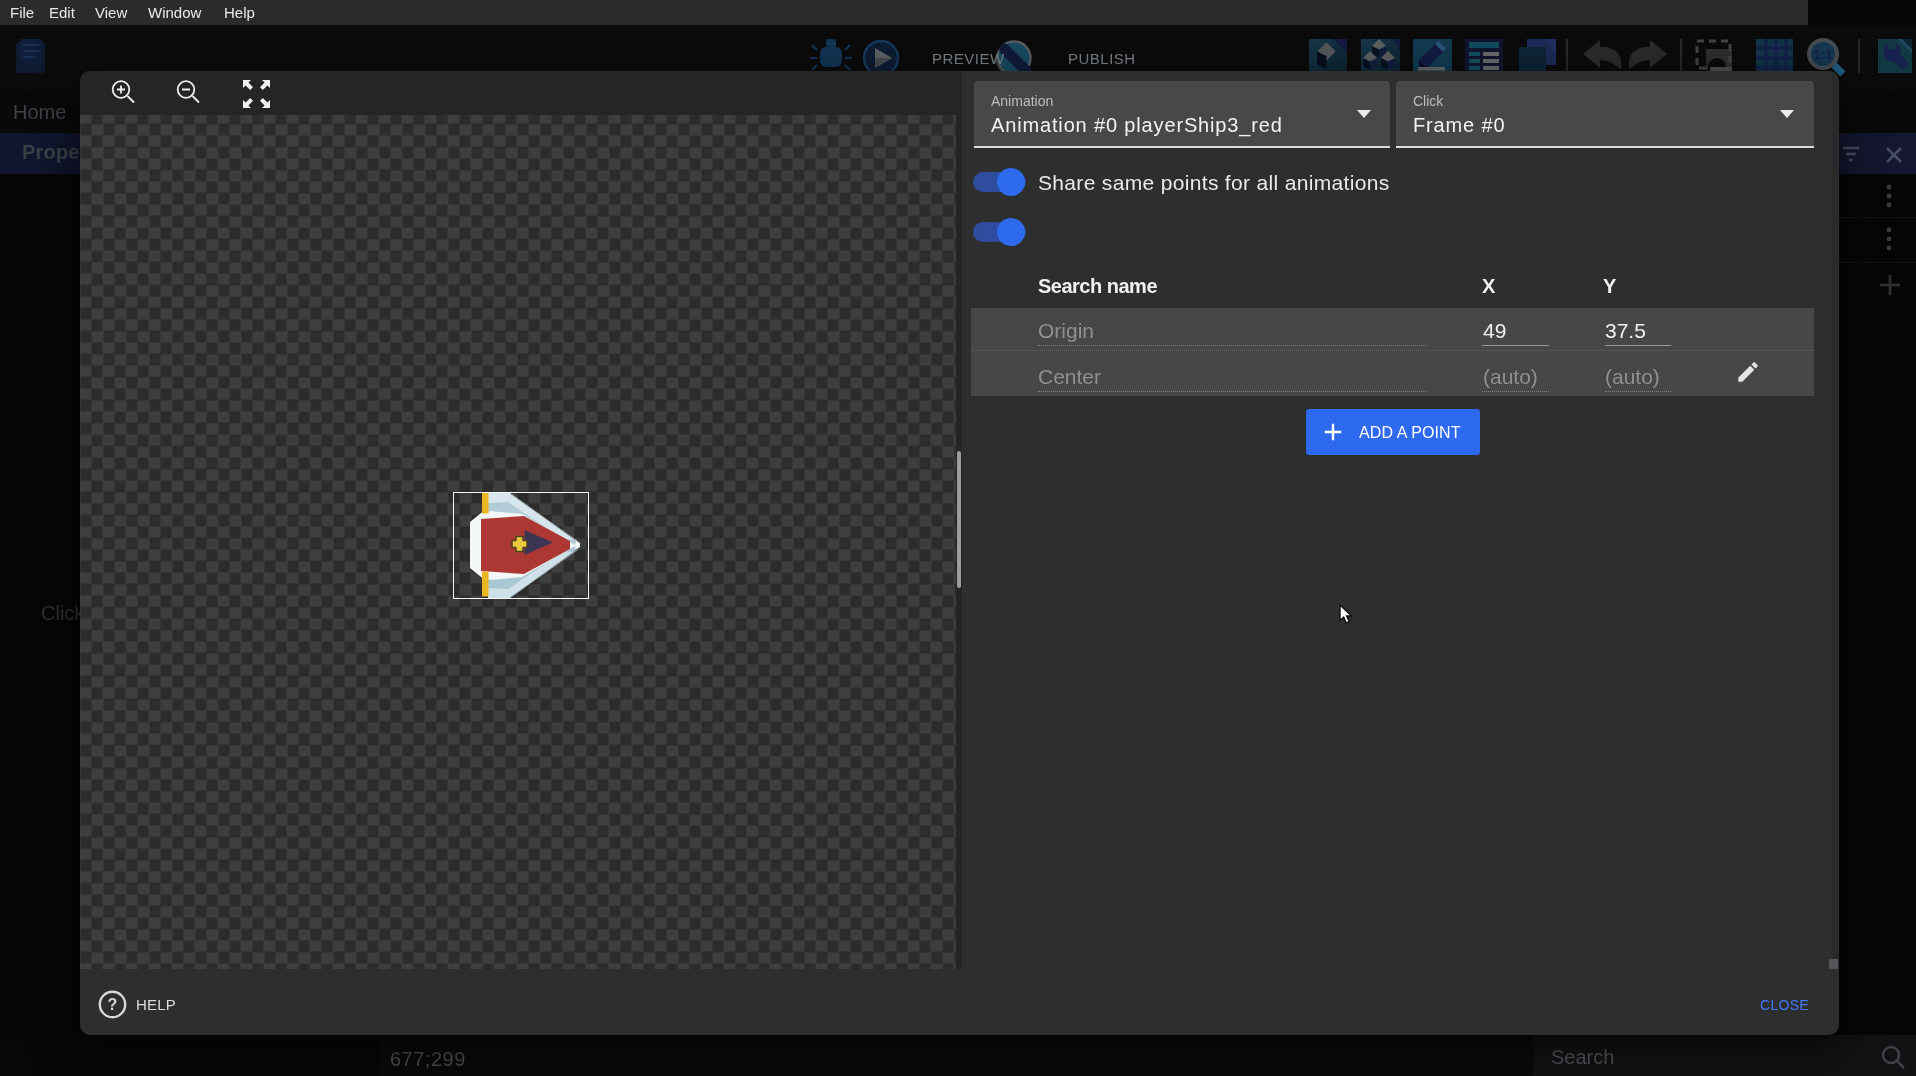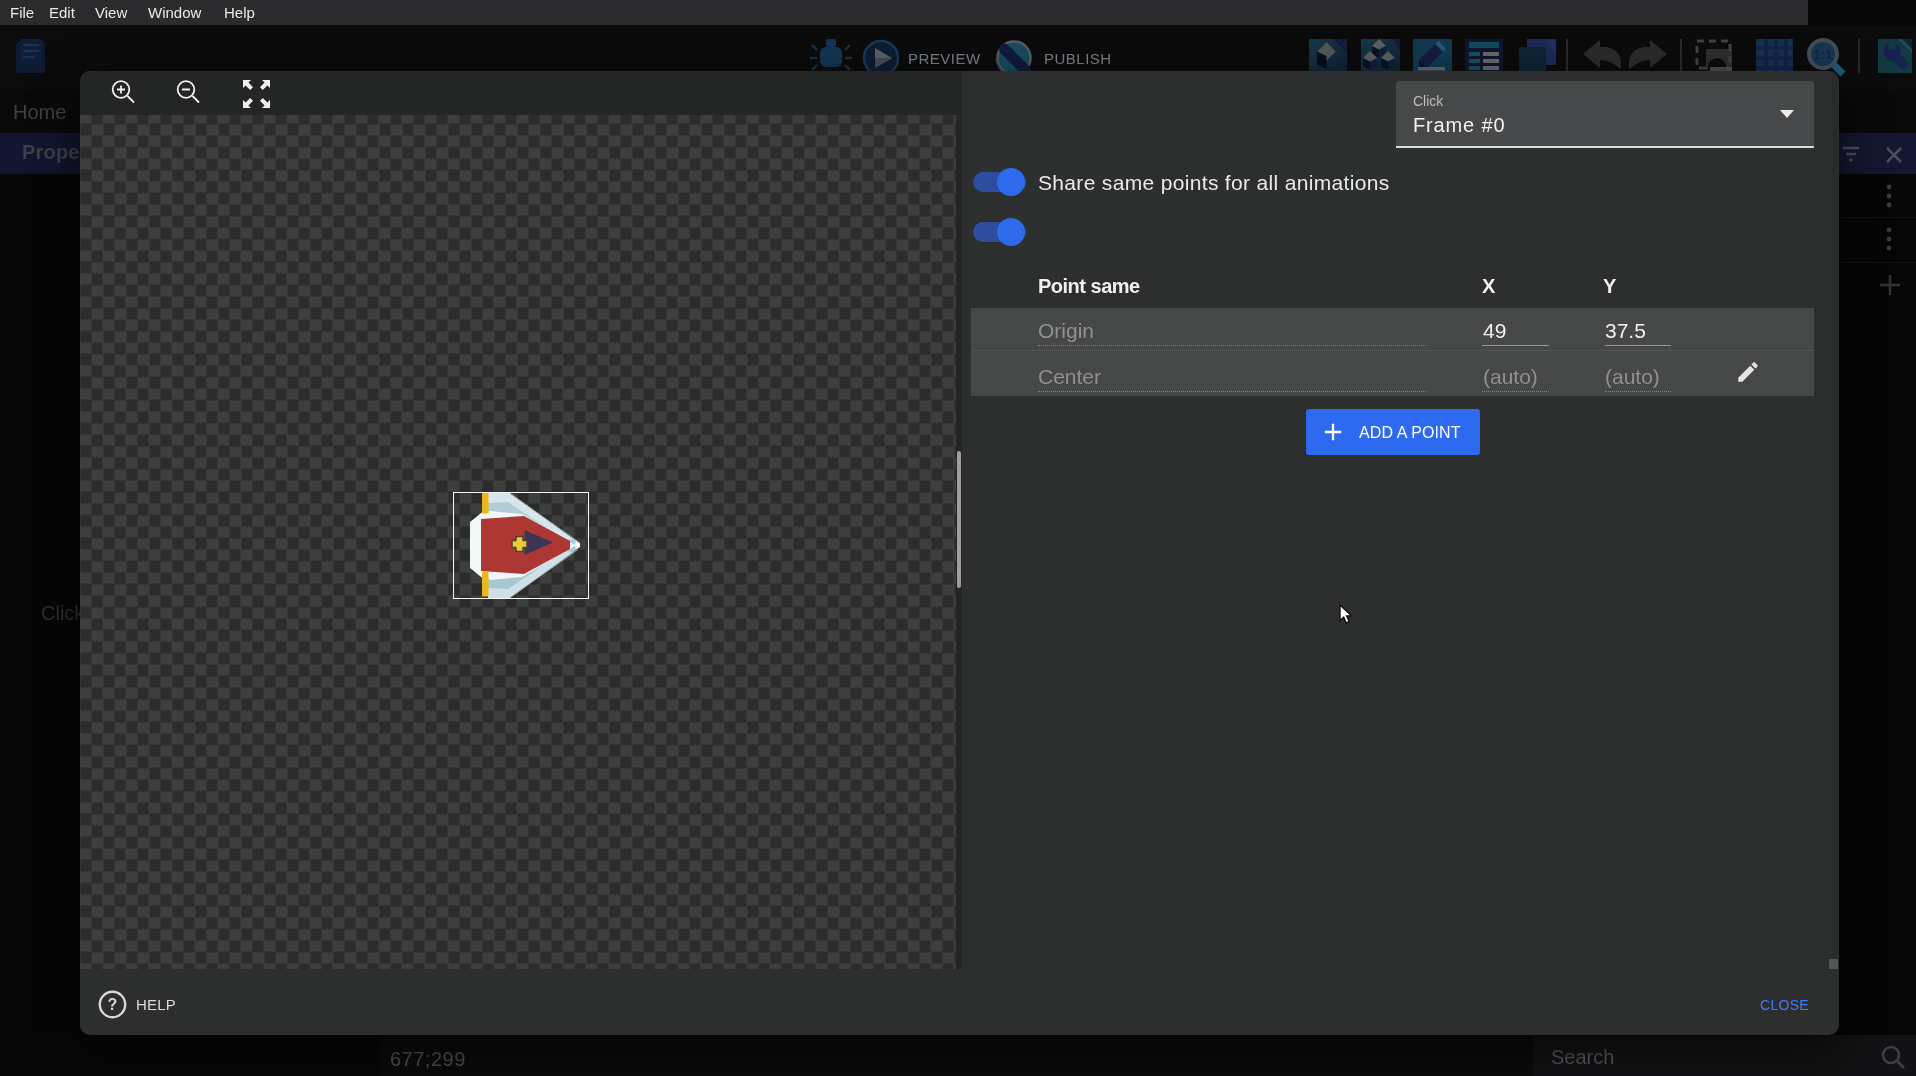--- a/index.html
+++ b/index.html
@@ -4,21 +4,21 @@
 <style>
   html,body{margin:0;padding:0;}
   body{width:1916px;height:1076px;background:#060607;overflow:hidden;position:relative;
        font-family:"Liberation Sans",sans-serif;}
   .abs{position:absolute;}
   
   #menubar{left:0;top:0;width:1808px;height:25px;background:#2b2b2d;color:#e9e9ea;font-size:15px;text-decoration:underline;}
   #menubar span{position:absolute;top:4px;}
   
   #toolbar{left:0;top:25px;width:1916px;height:65px;background:#0b0b0c;}
-  .tbtext{position:absolute;font-size:15px;color:#788087;letter-spacing:0.5px;top:51px;}
+  .tbtext{position:absolute;font-size:15px;color:#788087;letter-spacing:0.5px;top:51px;margin-left:24px;}
   
   #tabrow{left:0;top:90px;width:1916px;height:43px;background:#09090a;color:#3e4147;font-size:20px;}
   
   #propbar{left:0;top:133px;width:81px;height:41px;background:#11152d;overflow:hidden;}
   #propbar span{position:absolute;left:22px;top:8px;font-size:20px;font-weight:bold;letter-spacing:0.2px;color:#3b4047;white-space:nowrap;}
   #leftpanel{left:0;top:174px;width:80px;height:861px;background:#060607;overflow:hidden;}
   #leftpanel span{position:absolute;left:41px;top:428px;font-size:20px;color:#2e2f30;white-space:nowrap;}
   
   #rightnavy{left:1839px;top:133px;width:77px;height:41px;background:#14172f;}
   .rrdiv{position:absolute;left:1839px;width:77px;height:1px;background:#121216;}
@@ -288,34 +288,40 @@
         <polygon points="524.5,530 553,542.5 524.5,555" fill="#3c3654"></polygon>
         <rect x="482" y="493" width="6.5" height="20.5" fill="#e9b720"></rect>
         <rect x="482" y="571.5" width="6.5" height="25" fill="#e9b720"></rect>
         <path d="M516 536.5 h7 v4 h4 v7 h-4 v4 h-7 v-4 h-4 v-7 h4 z" fill="#ecca3d" stroke="#4a4425" stroke-width="1.5" stroke-linejoin="round"></path>
       </svg>
     </div>
     <div id="vscroll">
       <div id="vthumb"></div>
     </div>
 
+    <div id="sel-anim" class="select">
+      <span class="lbl">Animation</span>
+      <span class="val">Animation #0 playerShip3_red</span>
+      <span class="arrow" style="left:383px;"></span>
+      <span class="under"></span>
+    </div>
     <div id="sel-frame" class="select">
       <span class="lbl">Click</span>
       <span class="val">Frame #0</span>
       <span class="arrow" style="left:384px;"></span>
       <span class="under"></span>
     </div>
 
     <div class="track" style="left:893px;top:101px;"></div>
     <div class="thumb" style="left:917px;top:97px;"></div>
     <span class="toggletxt" style="top:100px;">Share same points for all animations</span>
     <div class="track" style="left:893px;top:151px;"></div>
     <div class="thumb" style="left:917px;top:147px;"></div>
 
-    <span id="thead-name" class="abs">Point same</span>
+    <span id="thead-name" class="abs">Search name</span>
     <span id="thead-x" class="abs">X</span>
     <span id="thead-y" class="abs">Y</span>
     <div id="trows" class="abs"></div>
     <div id="rowdiv" class="abs"></div>
     <span class="cell gray" style="left:958px;top:248px;">Origin</span>
     <span class="cell white" style="left:1403px;top:248px;">49</span>
     <span class="cell white" style="left:1525px;top:248px;">37.5</span>
     <div class="dotted" style="left:958px;top:273px;width:388px;"></div>
     <div class="solid" style="left:1402px;top:274px;width:67px;"></div>
     <div class="solid" style="left:1525px;top:274px;width:66px;"></div>

